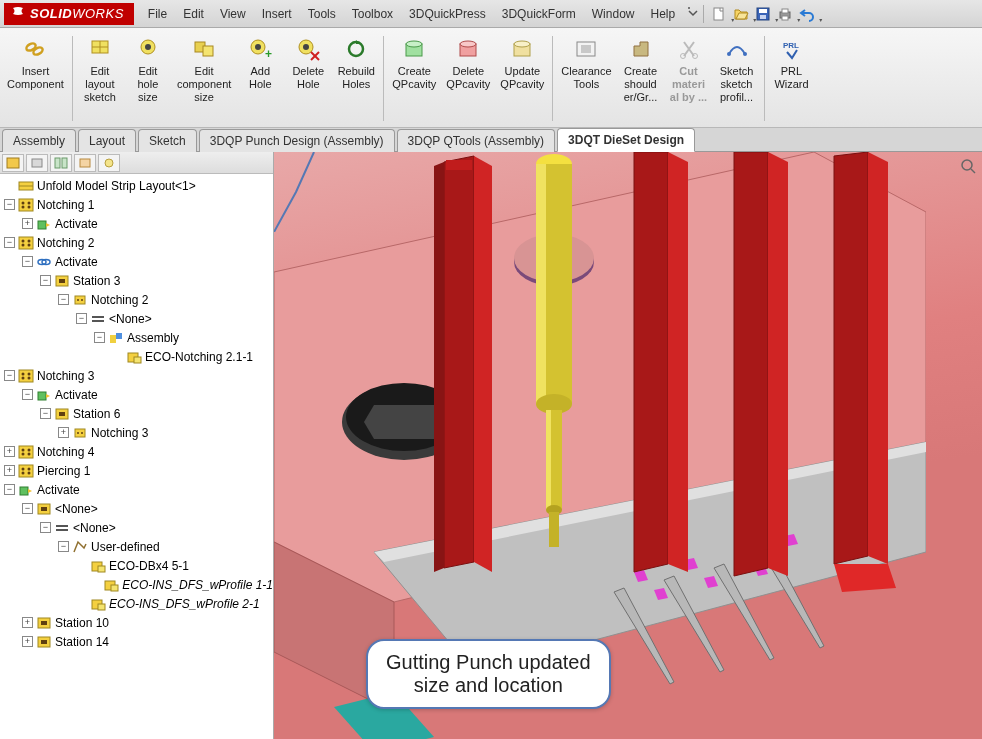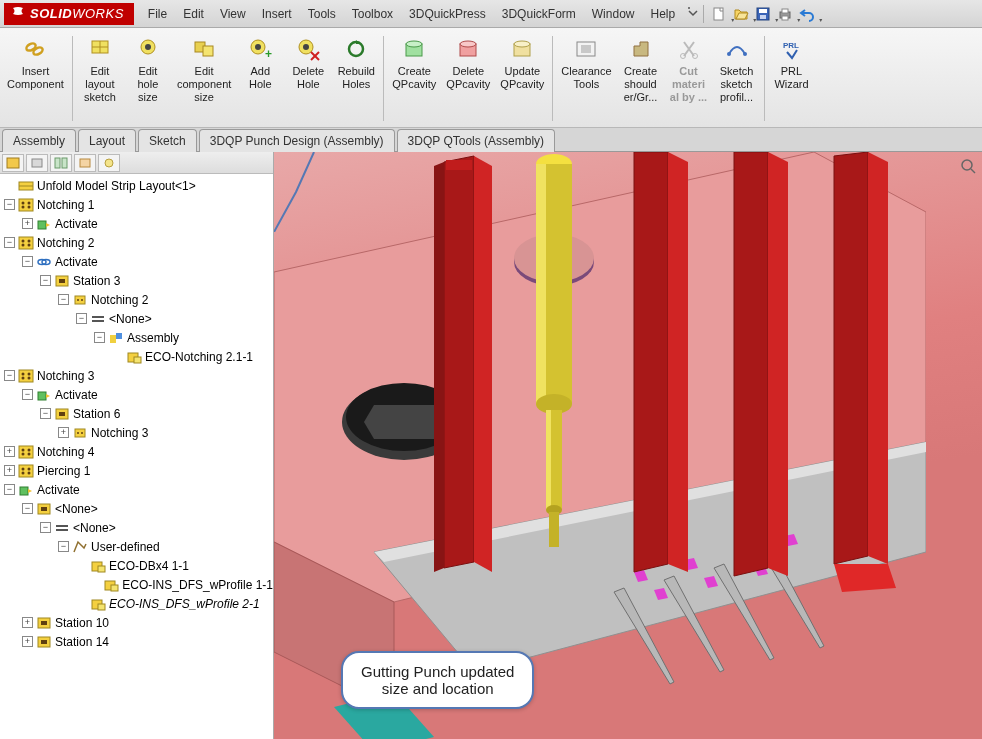--- a/index.html
+++ b/index.html
@@ -157,26 +157,26 @@
   flex: 1;
   position: relative;
   background: linear-gradient(170deg,#e8a8a8 0%, #e08080 40%, #d87878 60%);
   overflow: hidden;
 }
 .viewport svg { position:absolute; top:0; left:0; }
 
 .callout {
   position: absolute;
   bottom: 30px;
-  left: 67px;
+  left: 92px;
   background: #fff;
   border: 2px solid #5578b4;
   border-radius: 18px;
   padding: 10px 18px;
-  font-size: 15px;
+  font-size: 20px;
   text-align: center;
   color: #222;
   box-shadow: 0 1px 4px rgba(0,0,0,0.2);
 }
 .callout-leader {
   position:absolute;
   left: 318px; bottom: 74px;
   width:60px; height:80px;
 }
 
@@ -423,20 +423,21 @@
 Wizard</div>
     </div>
   </div>
 
 <div class="tab-strip" id="doc-tabs">
     <div class="doc-tab">Assembly</div>
     <div class="doc-tab">Layout</div>
     <div class="doc-tab">Sketch</div>
     <div class="doc-tab">3DQP Punch Design (Assembly)</div>
     <div class="doc-tab">3DQP QTools (Assembly)</div>
+    <div class="doc-tab active">3DQT DieSet Design</div>
   </div>
 
 <div class="workspace">
   <div class="tree-panel">
     <div class="tree-toolbar">
       <div class="tbtn">
           <svg width="14" height="12">
             <rect x="1" y="1" width="12" height="10" fill="#f2c84a" stroke="#a07c20"></rect>
           </svg>
         </div>
@@ -680,23 +681,23 @@
           <span>User-defined</span>
         </div>
         <div class="tree-row" style="padding-left: 76px;">
           <span class="exp blank"></span>
           <span class="node-ico">
             <svg width="16" height="14">
               <rect x="2" y="3" width="10" height="9" fill="#f4d040" stroke="#a08820"></rect>
               <rect x="8" y="7" width="7" height="6" fill="#f4e470" stroke="#a08820"></rect>
             </svg>
           </span>
-          <span>ECO-DBx4 1-1</span>
-        </div>
-        <div class="tree-row" style="padding-left: 100px;">
+          <span>ECO-DBx4 5-1</span>
+        </div>
+        <div class="tree-row" style="padding-left: 100px; font-style: italic;">
           <span class="exp blank"></span>
           <span class="node-ico">
             <svg width="16" height="14">
               <rect x="2" y="3" width="10" height="9" fill="#f4d040" stroke="#a08820"></rect>
               <rect x="8" y="7" width="7" height="6" fill="#f4e470" stroke="#a08820"></rect>
             </svg>
           </span>
           <span>ECO-INS_DFS_wProfile 1-1</span>
         </div>
         <div class="tree-row" style="padding-left: 76px; font-style: italic;">

